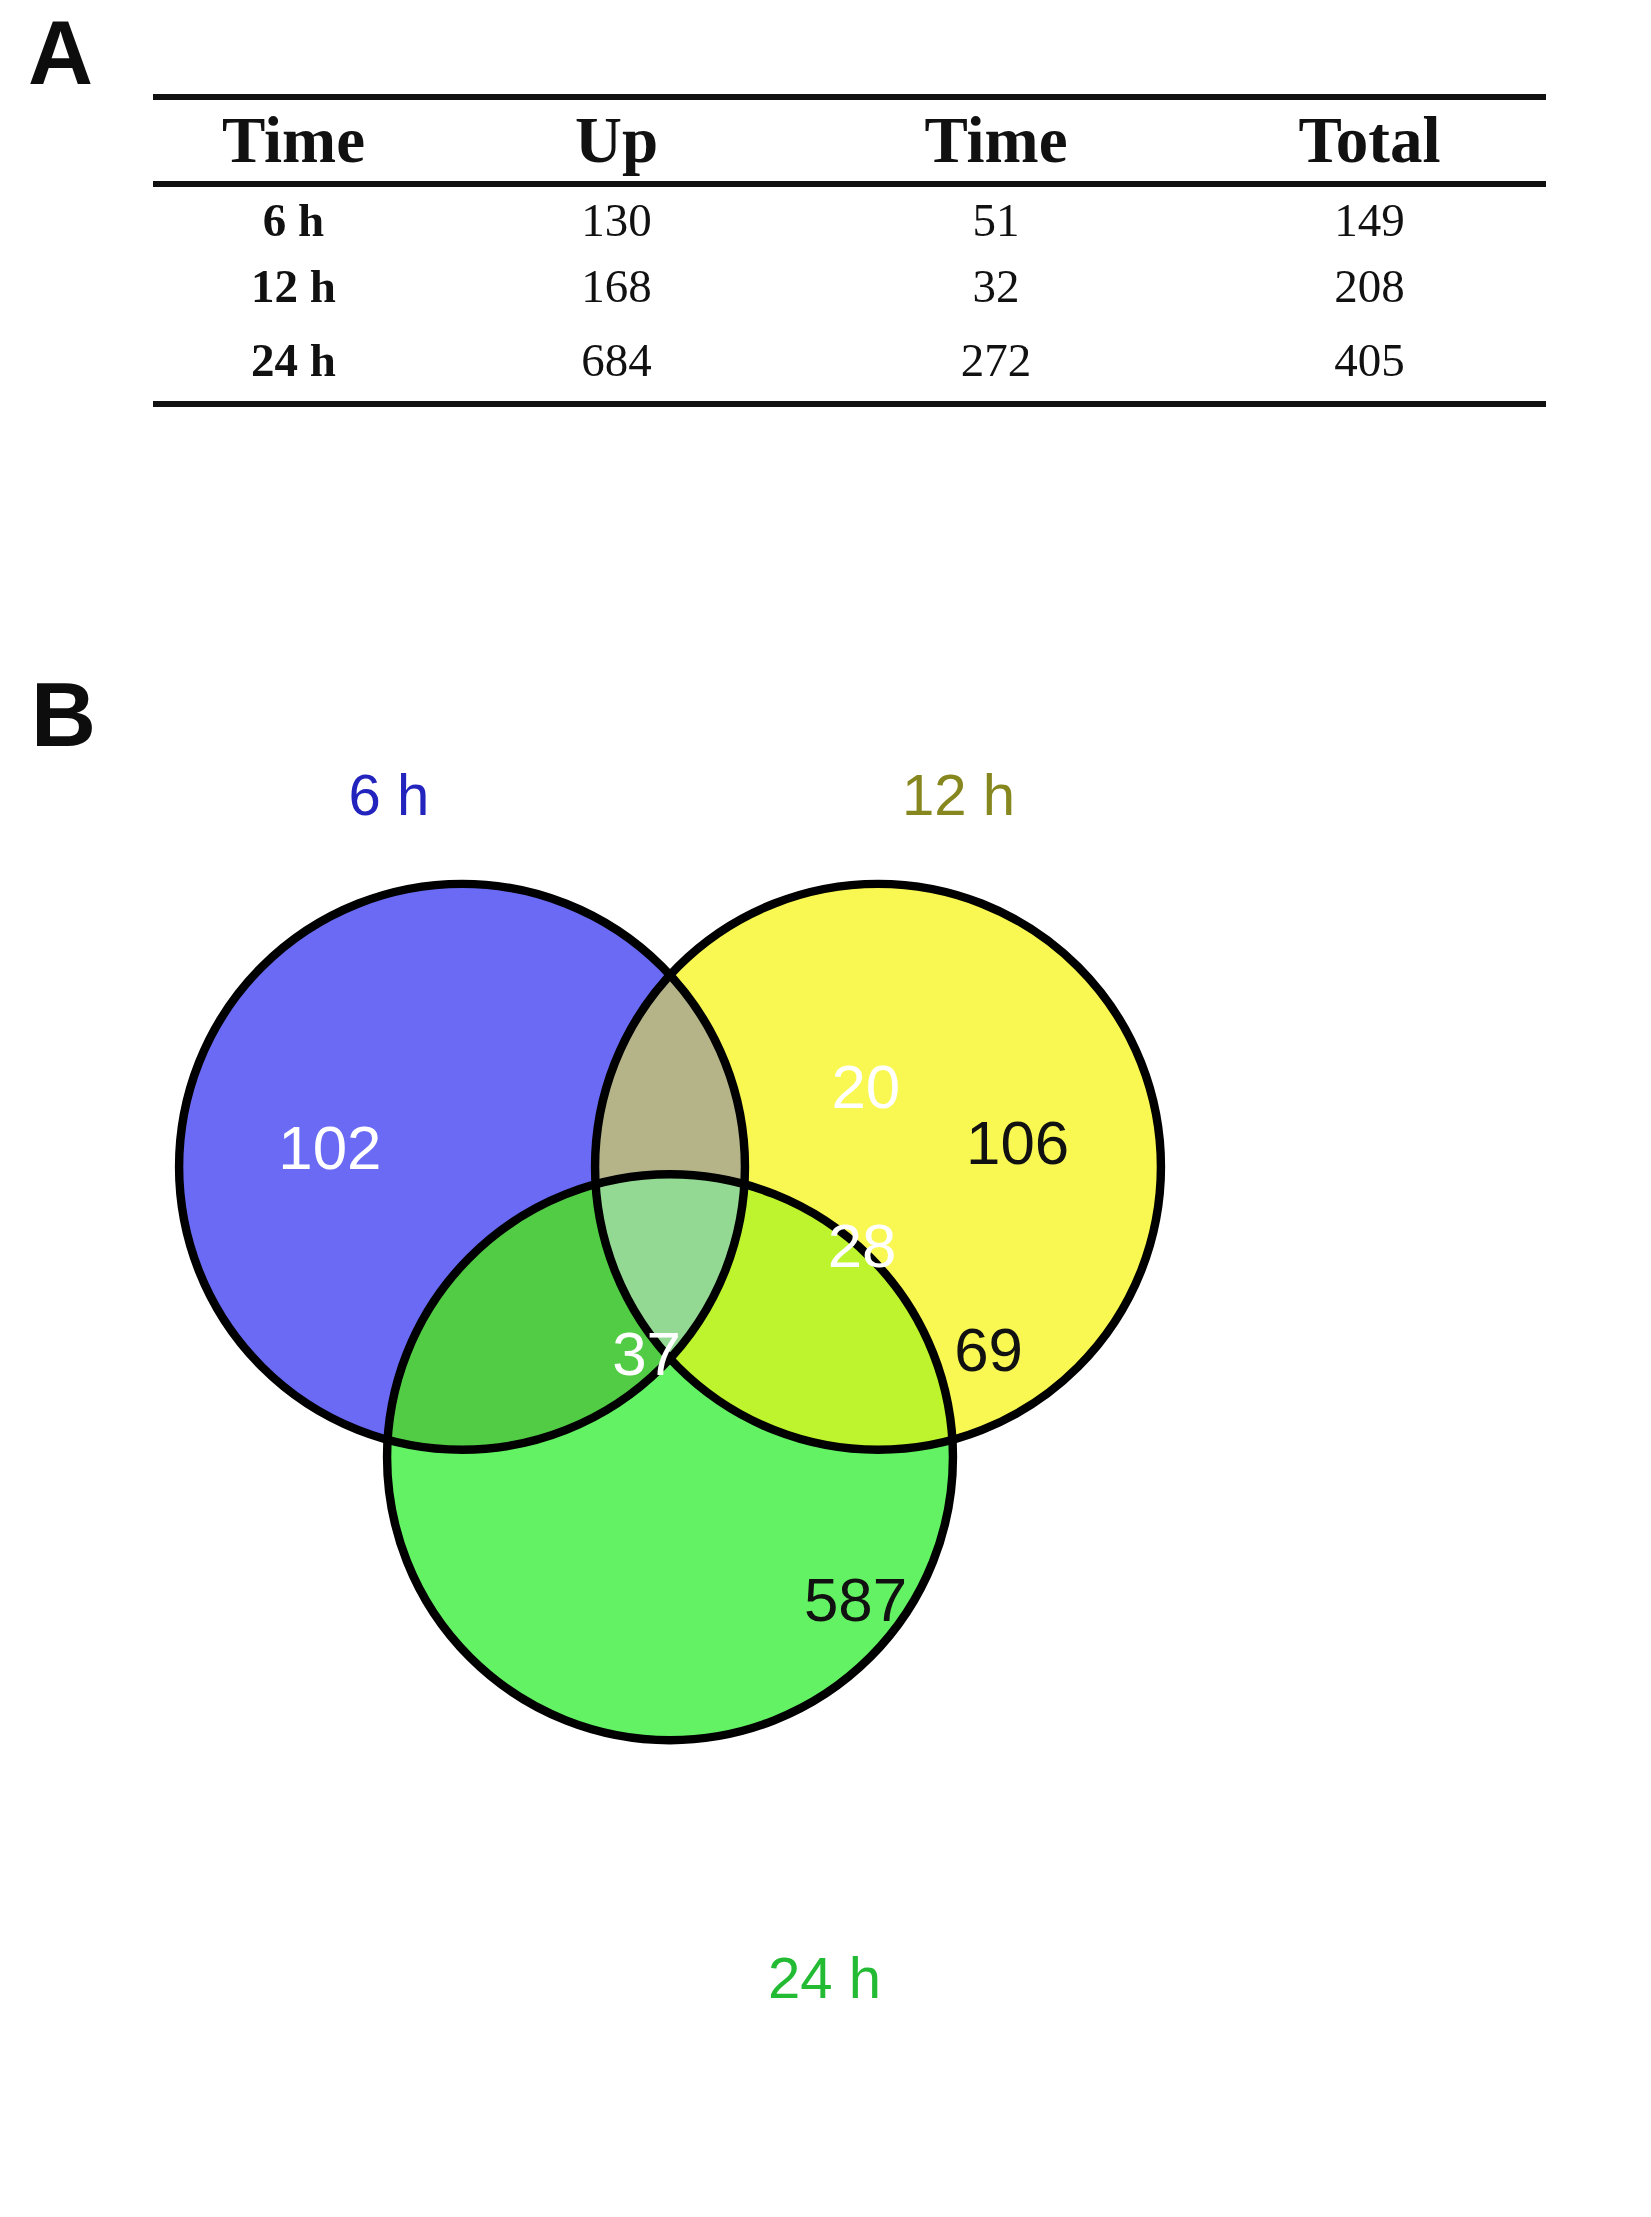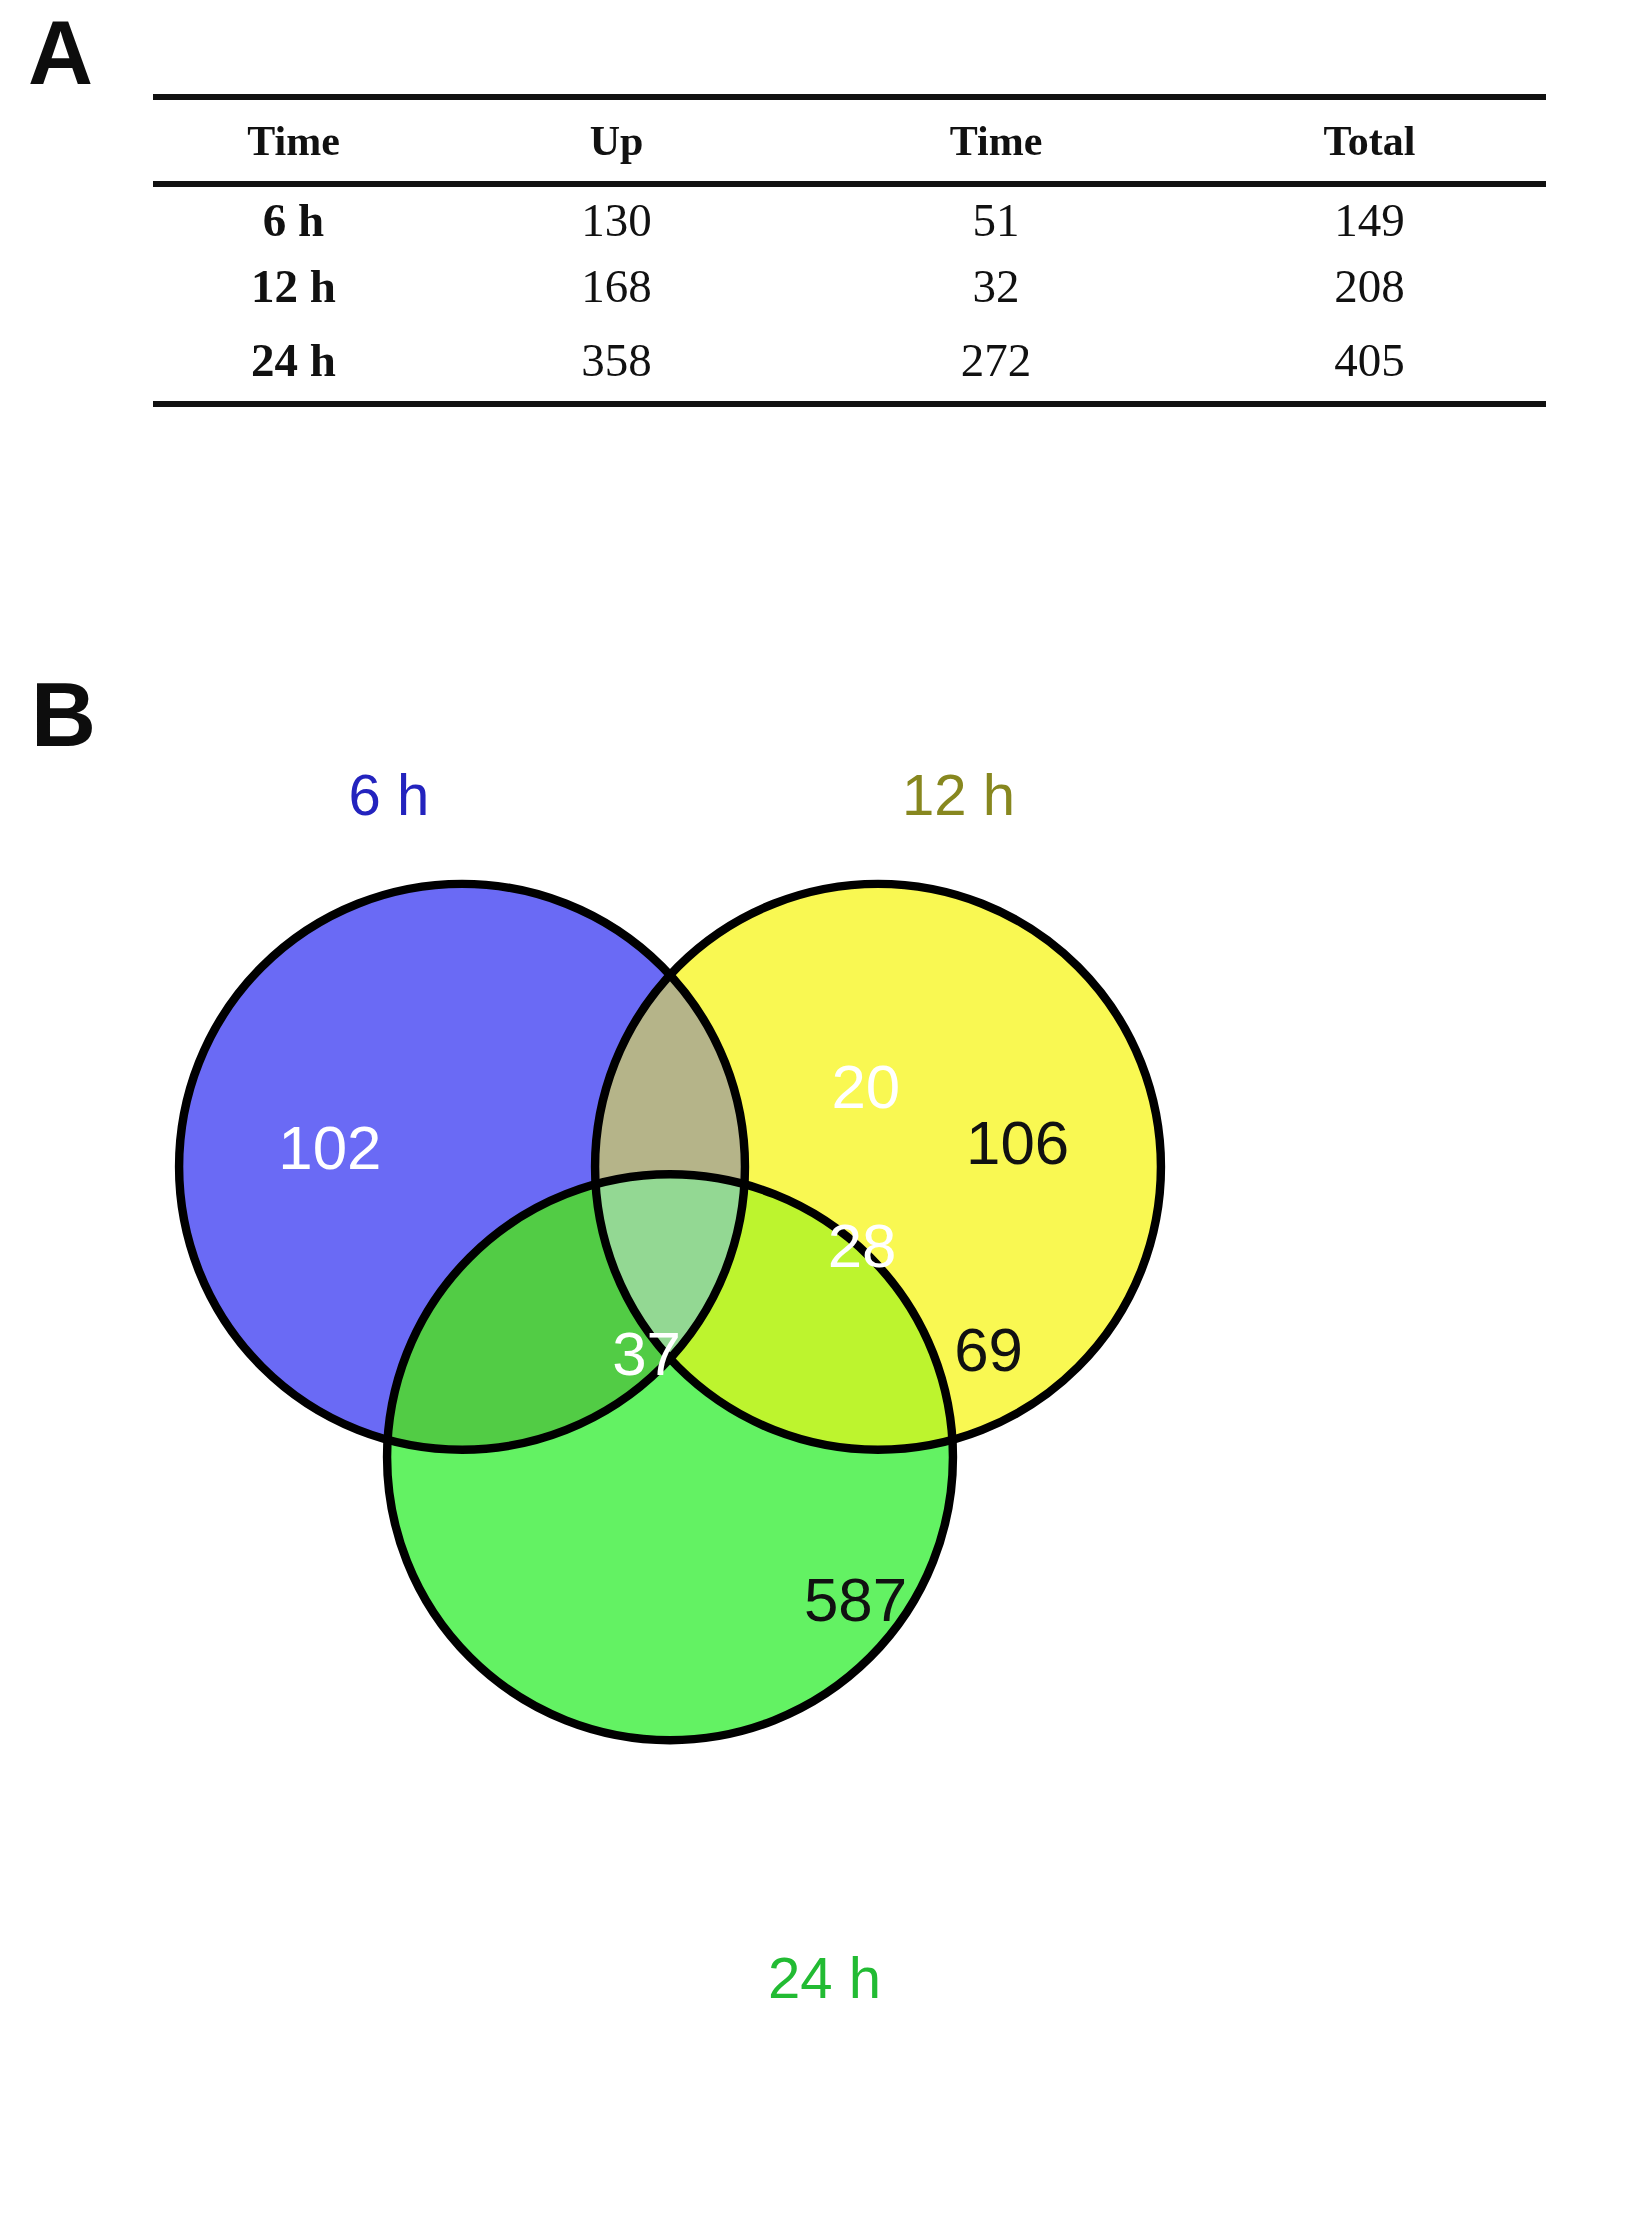--- a/index.html
+++ b/index.html
@@ -44,21 +44,21 @@
     font-family: "Liberation Serif", serif;
     color: #111111;
   }
   #stats-table th, #stats-table td {
     padding: 0;
     text-align: center;
     vertical-align: middle;
   }
   #stats-table thead th {
     font-weight: bold;
-    font-size: 42px;
+    font-size: 65px;
     height: 81px;
     border-top: 6.6px solid #111111;
     border-bottom: 6.6px solid #111111;
   }
   #stats-table tbody td {
     font-size: 47px;
     height: 66px;
   }
   #stats-table tbody tr:last-child td {
     border-bottom: 6.6px solid #111111;
@@ -133,21 +133,21 @@
         <td>149</td>
       </tr>
       <tr>
         <td class="cell-time">12 h</td>
         <td>168</td>
         <td>32</td>
         <td>208</td>
       </tr>
       <tr>
         <td class="cell-time">24 h</td>
-        <td>358</td>
+        <td>684</td>
         <td>272</td>
         <td>405</td>
       </tr>
     </tbody>
   </table>
 </div>
 
 <div id="panel-b">
 
   <svg id="venn-svg" width="1652" height="1618" viewBox="0 0 1763 1727">

